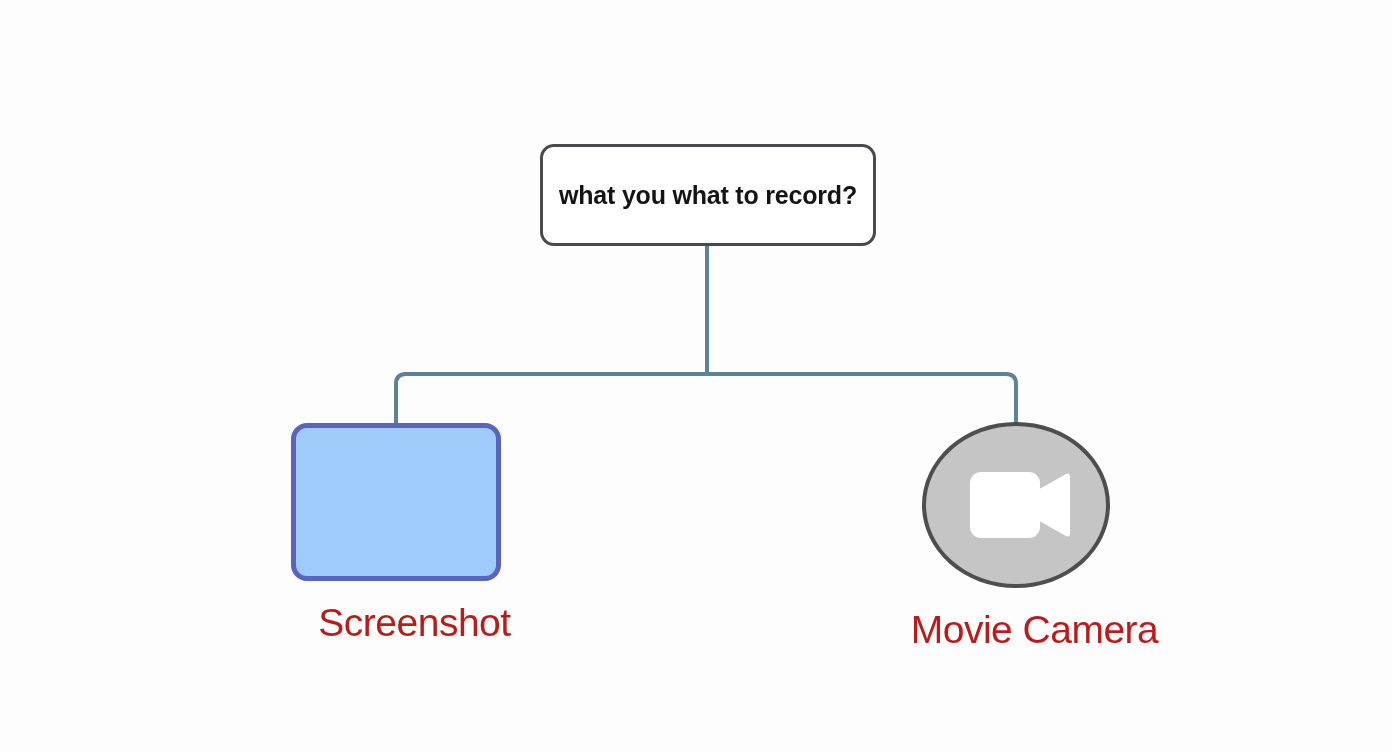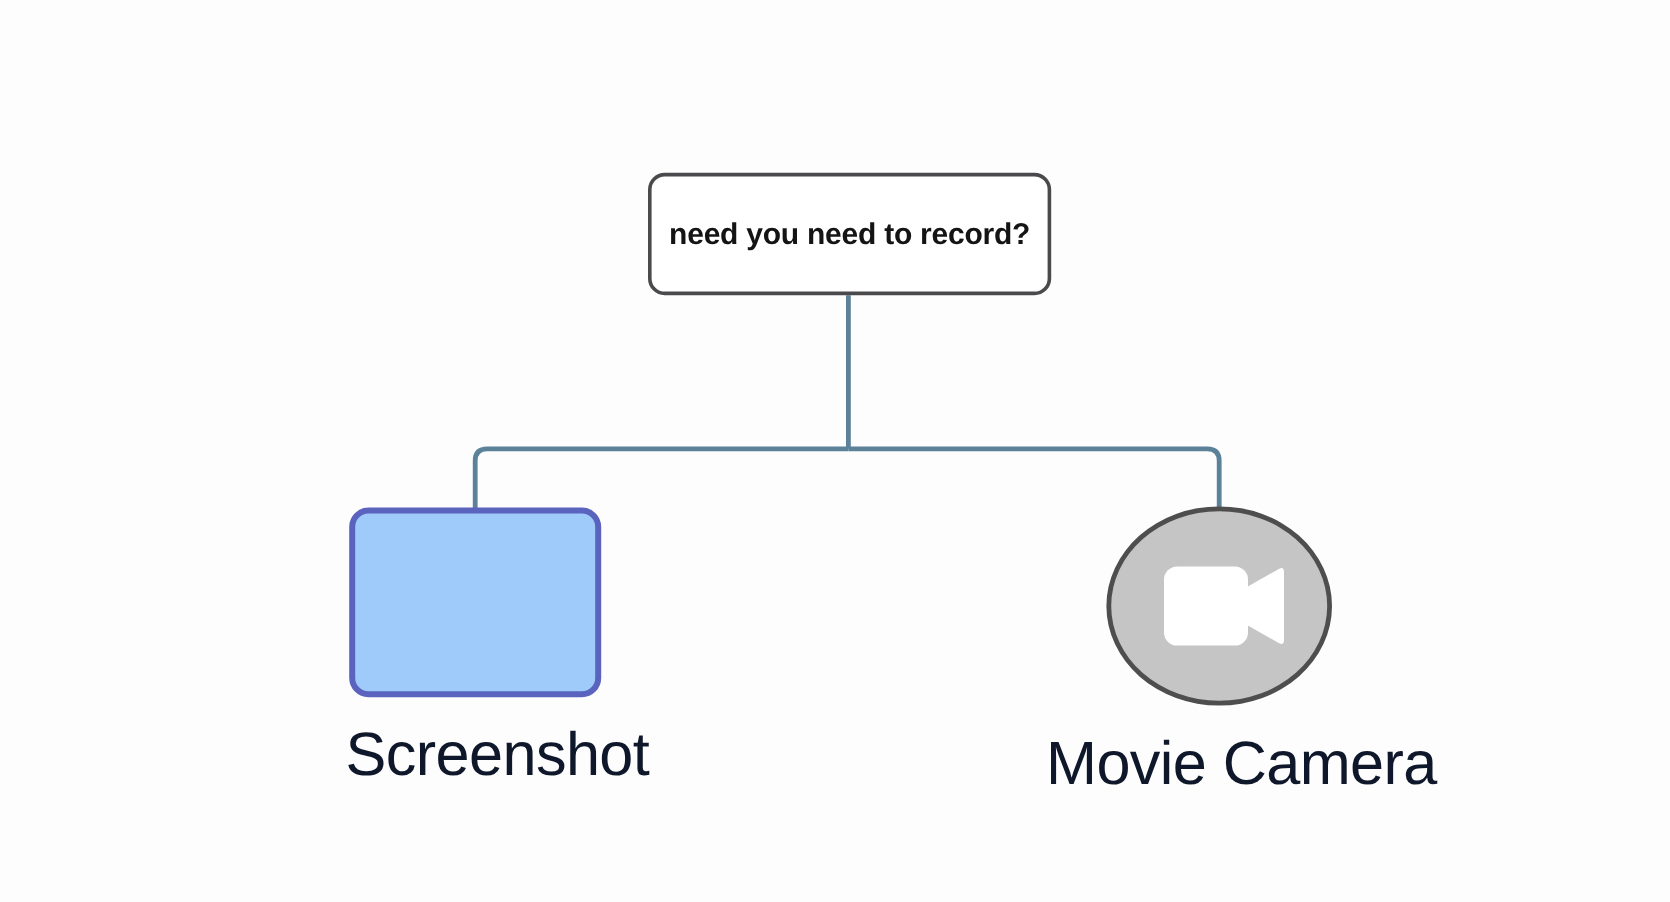--- a/index.html
+++ b/index.html
@@ -118,44 +118,44 @@
   .camera-lens {
     position: absolute;
     left: 110px;
     top: 50px;
     width: 38px;
     height: 66px;
   }
 
   .leaf-label {
     margin-top: 22px;
-    font-size: 51px;
+    font-size: 39px;
     font-weight: 400;
     letter-spacing: -0.5px;
-    color: #0f172a;
+    color: #b91c1c;
     white-space: nowrap;
     line-height: 1.0;
     margin-left: 37px;
   }
 </style>
 </head>
 <body>
 
 <div id="diagram-canvas">
 
   <svg id="connector-layer" viewBox="0 0 1392 752" width="1392" height="752">
 
     <path d="M 707 246 L 707 374" fill="none" stroke="#5c8299" stroke-width="4" stroke-linecap="butt"></path>
 
     <path d="M 707 374 L 406 374 Q 396 374 396 384 L 396 424" fill="none" stroke="#5c8299" stroke-width="4" stroke-linecap="butt"></path>
     <path d="M 707 374 L 1006 374 Q 1016 374 1016 384 L 1016 424" fill="none" stroke="#5c8299" stroke-width="4" stroke-linecap="butt"></path>
   </svg>
 
   <div class="root-node">
-    <span class="root-node-label">need you need to record?</span>
+    <span class="root-node-label">what you what to record?</span>
   </div>
 
   <div class="leaf-node" id="leaf-screenshot">
     <div class="screenshot-shape"></div>
     <div class="leaf-label">Screenshot</div>
   </div>
 
   <div class="leaf-node" id="leaf-movie-camera">
     <div class="camera-shape">
       <div class="camera-circle"></div>

